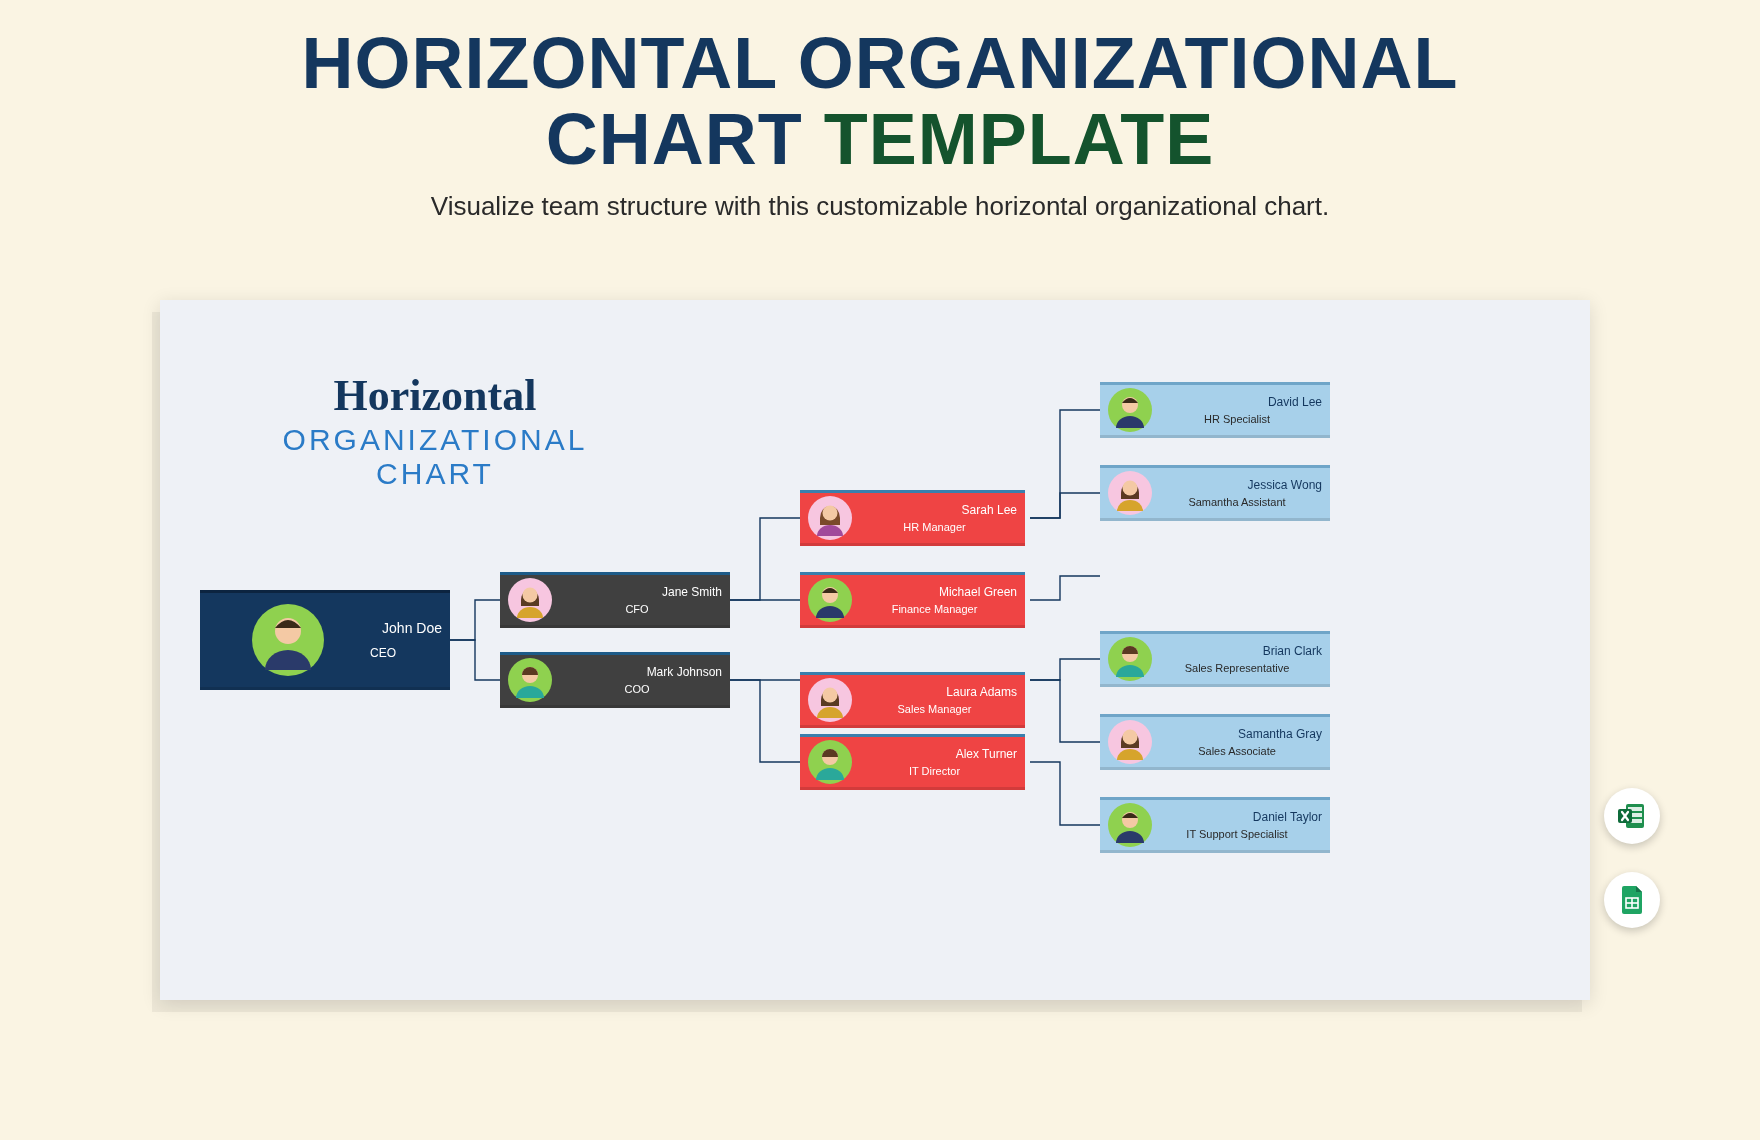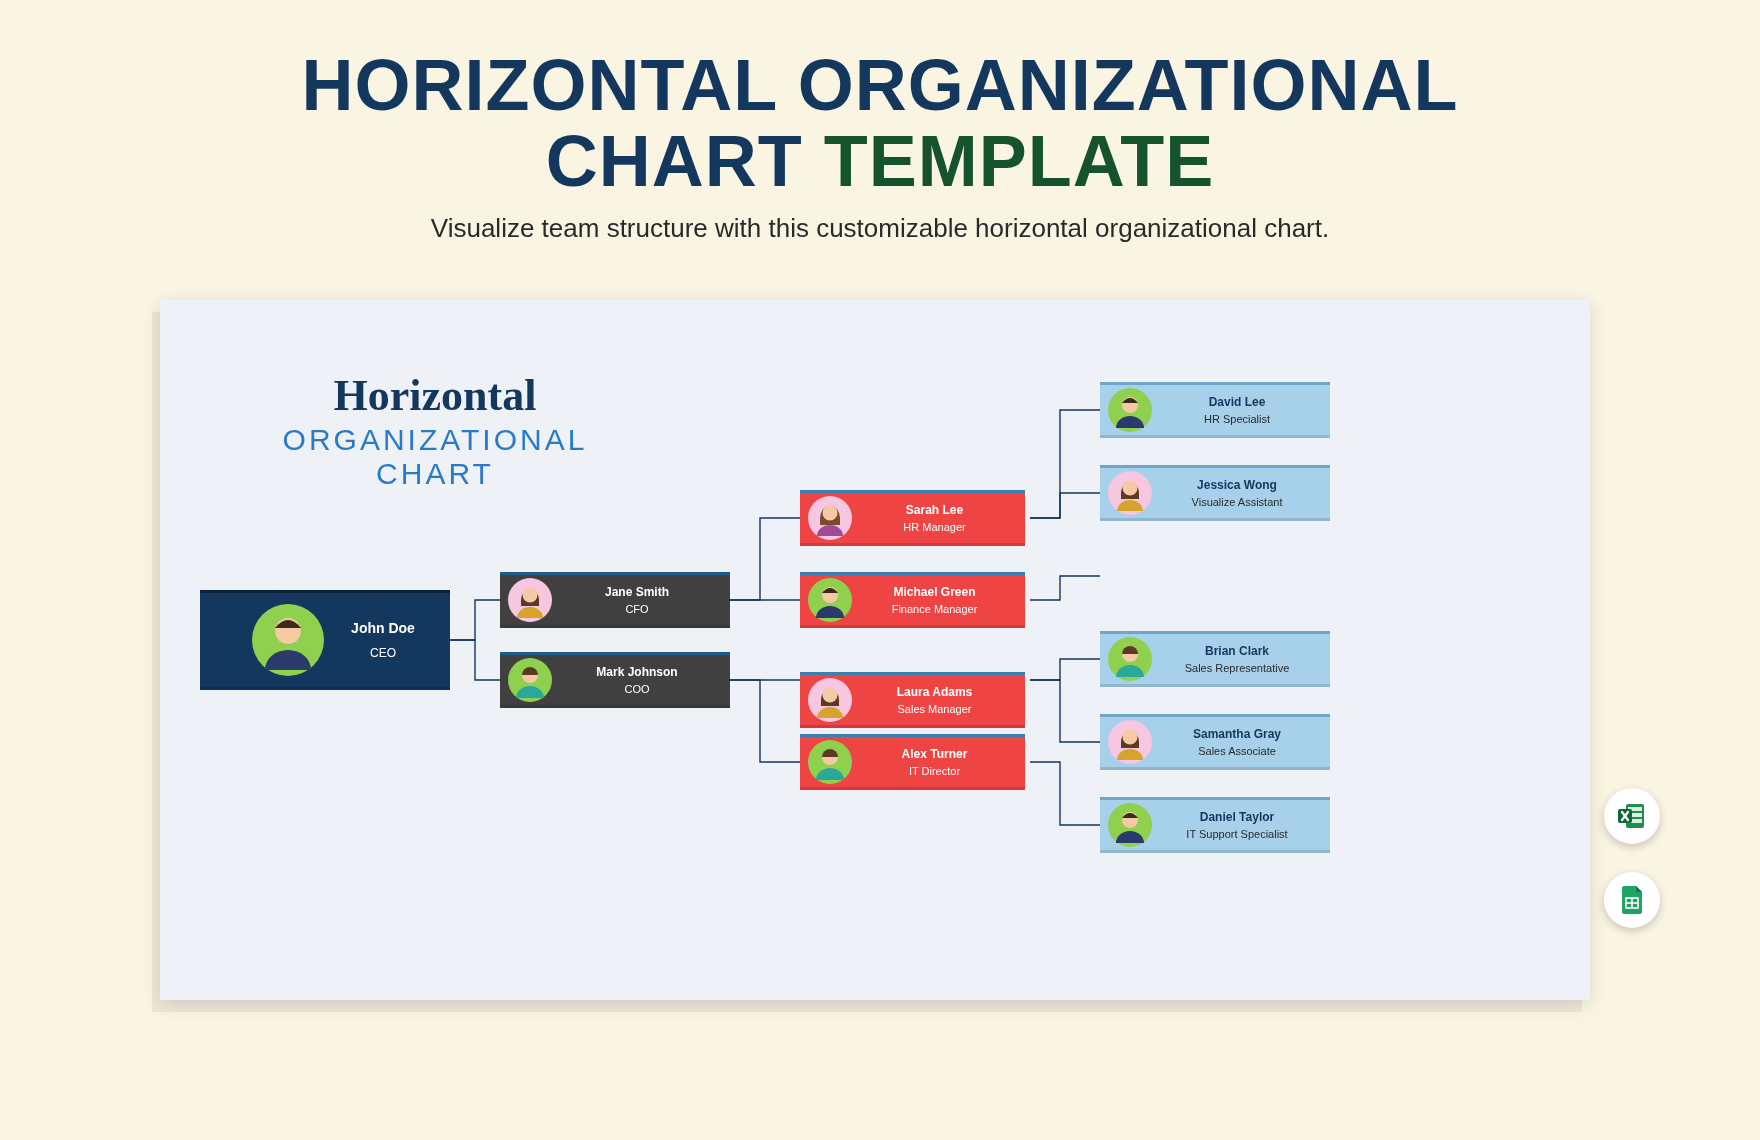--- a/index.html
+++ b/index.html
@@ -6,21 +6,21 @@
   body {
     font-family: -apple-system, BlinkMacSystemFont, "Segoe UI", Arial, sans-serif;
     background: #faf4e3;
     width: 1760px;
     height: 1140px;
     position: relative;
     overflow: hidden;
   }
   .page-title {
     text-align: center;
-    padding-top: 48px;
+    padding-top: 26px;
     font-weight: 800;
     font-size: 72px;
     line-height: 1.05;
     letter-spacing: 1px;
     font-family: "Arial Narrow", Arial, sans-serif;
   }
   .page-title .line1 { color: #14375e; }
   .page-title .line2 { color: #14375e; }
   .page-title .accent { color: #14532d; }
   .subtitle {
@@ -78,21 +78,21 @@
     margin-left: 8px;
     display: flex; align-items: center; justify-content: center;
     flex-shrink: 0;
   }
   .node .avatar svg { width: 44px; height: 44px; }
   .node .txt {
     flex: 1;
     text-align: center;
     padding-right: 8px;
   }
-  .node .txt .name { font-weight: 700; font-size: 12px; }
+  .node .txt .name { font-weight: 400; font-size: 12px; text-align: right; }
   .node .txt .role { font-size: 11px; margin-top: 4px; }
   
   .lvl0 {
     left: 40px; top: 290px;
     width: 250px; height: 100px;
     background: #14375e;
     color: #fff;
     border-top-color: #0c2440;
     padding-left: 40px;
   }
@@ -306,21 +306,21 @@
       </div>
   </div>
   <div class="node lvl3" style="top:165px">
     <span class="avatar">
         <svg viewBox="0 0 44 44">
           <use href="#person-f"></use>
         </svg>
       </span>
     <div class="txt">
         <div class="name">Jessica Wong</div>
-        <div class="role">Visualize Assistant</div>
+        <div class="role">Samantha Assistant</div>
       </div>
   </div>
   <div class="node lvl3" style="top:331px">
     <span class="avatar">
         <svg viewBox="0 0 44 44">
           <use href="#person-m"></use>
         </svg>
       </span>
     <div class="txt">
         <div class="name">Brian Clark</div>

